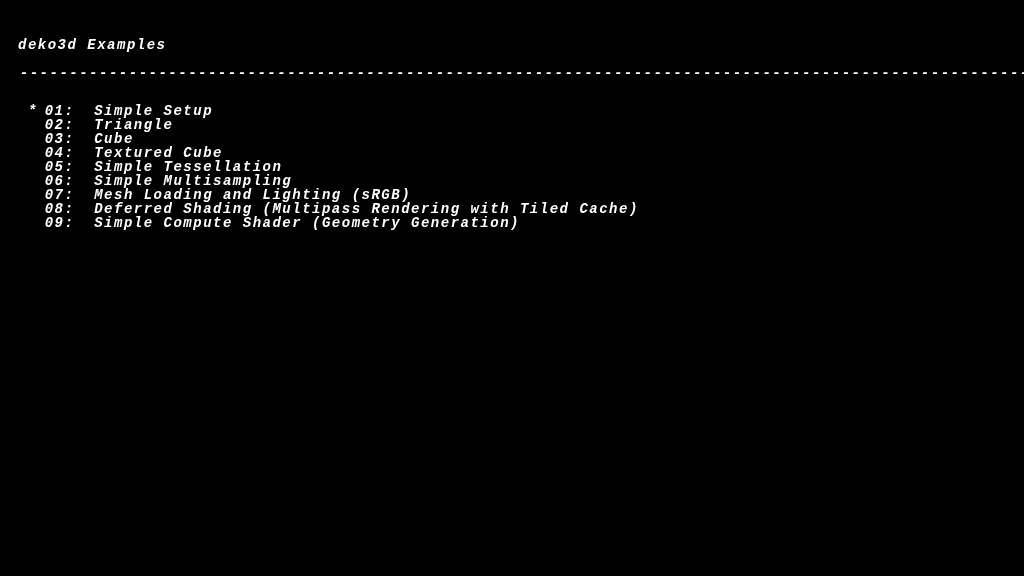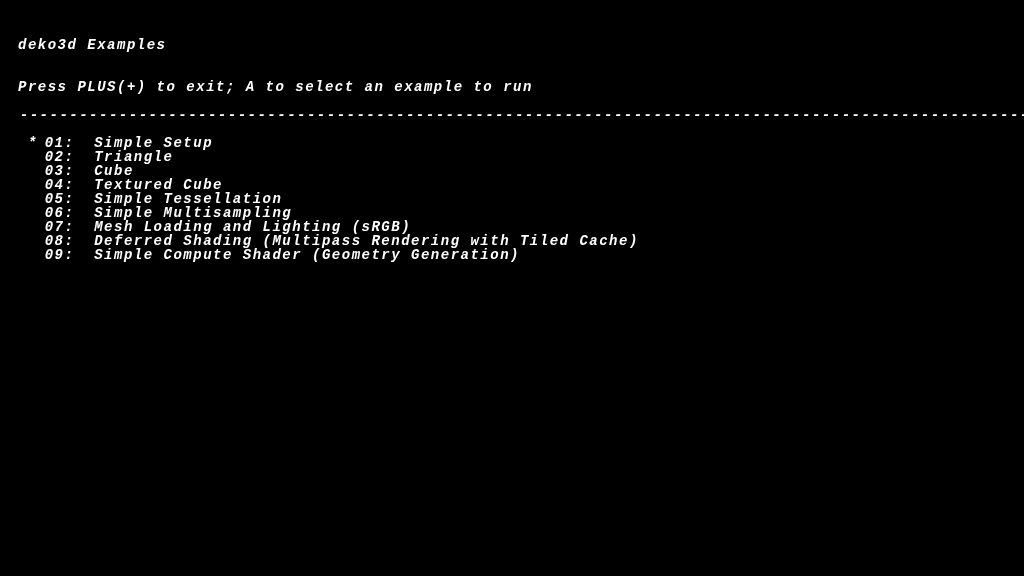--- a/index.html
+++ b/index.html
@@ -26,34 +26,34 @@
   }
   .divider {
     color: #ffffff;
     overflow: hidden;
     white-space: nowrap;
     width: 1024px;
     margin-left: -18px;
     padding-left: 0;
   }
   .list {
+    margin-top: 10px;
   }
   .list-row {
     display: block;
   }
   .marker-col {
     display: inline-block;
     width: 2ch;
     text-align: left;
   }
   .num-col {
     display: inline-block;
   }
 </style>
 </head>
 <body>
 
 <div class="screen">
   <span class="header-line">deko3d Examples</span>
-  <span class="header-line">Press PLUS(+) to exit; A to select an example to run</span>
   <span class="divider">------------------------------------------------------------------------------------------------------------</span>
   <div class="list" id="example-list"><span class="list-row"><span class="marker-col"> *</span><span class="num-col"> 01: </span><span> Simple Setup</span></span><span class="list-row"><span class="marker-col">  </span><span class="num-col"> 02: </span><span> Triangle</span></span><span class="list-row"><span class="marker-col">  </span><span class="num-col"> 03: </span><span> Cube</span></span><span class="list-row"><span class="marker-col">  </span><span class="num-col"> 04: </span><span> Textured Cube</span></span><span class="list-row"><span class="marker-col">  </span><span class="num-col"> 05: </span><span> Simple Tessellation</span></span><span class="list-row"><span class="marker-col">  </span><span class="num-col"> 06: </span><span> Simple Multisampling</span></span><span class="list-row"><span class="marker-col">  </span><span class="num-col"> 07: </span><span> Mesh Loading and Lighting (sRGB)</span></span><span class="list-row"><span class="marker-col">  </span><span class="num-col"> 08: </span><span> Deferred Shading (Multipass Rendering with Tiled Cache)</span></span><span class="list-row"><span class="marker-col">  </span><span class="num-col"> 09: </span><span> Simple Compute Shader (Geometry Generation)</span></span></div>
 </div>
 
 </body></html>

